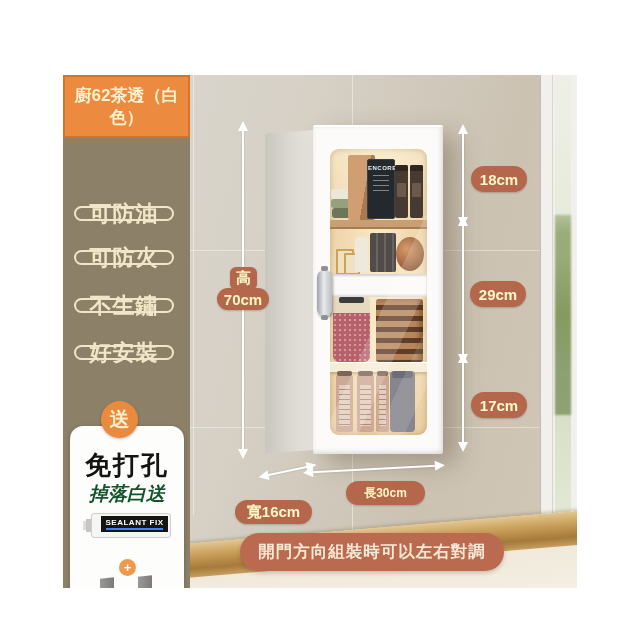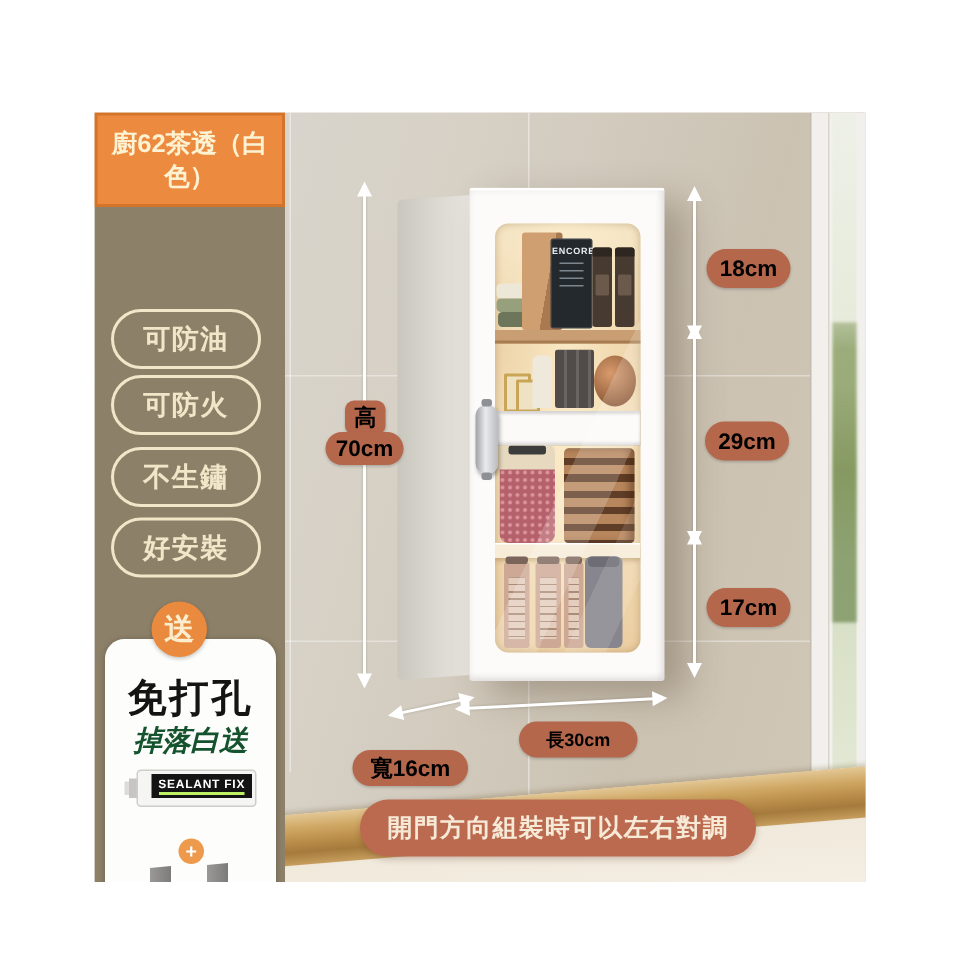--- a/index.html
+++ b/index.html
@@ -87,45 +87,45 @@
   .varrow{position:absolute;width:2px;background:#ffffff;box-shadow:0 0 2px rgba(0,0,0,.18);}
   .varrow:before{content:"";position:absolute;left:-4px;top:-9px;width:0;height:0;
                  border-left:5px solid transparent;border-right:5px solid transparent;border-bottom:10px solid #fff;}
   .varrow:after{content:"";position:absolute;left:-4px;bottom:-9px;width:0;height:0;
                 border-left:5px solid transparent;border-right:5px solid transparent;border-top:10px solid #fff;}
   .harrow{position:absolute;height:2px;background:#ffffff;box-shadow:0 0 2px rgba(0,0,0,.18);}
   .harrow:before{content:"";position:absolute;top:-4px;left:-9px;width:0;height:0;
                  border-top:5px solid transparent;border-bottom:5px solid transparent;border-right:10px solid #fff;}
   .harrow:after{content:"";position:absolute;top:-4px;right:-9px;width:0;height:0;
                 border-top:5px solid transparent;border-bottom:5px solid transparent;border-left:10px solid #fff;}
-  .dim-pill{position:absolute;background:#b5674c;color:#000000;font-weight:bold;font-size:15px;
+  .dim-pill{position:absolute;background:#b5674c;color:#fef9c3;font-weight:bold;font-size:15px;
             border-radius:999px;display:flex;align-items:center;justify-content:center;
             box-shadow:0 1px 2px rgba(0,0,0,.2);}
   
   .badge-title{position:absolute;left:0;top:0;width:127px;height:63px;background:#ec8b3f;
                border:2px solid #d4742b;box-sizing:border-box;color:#fdf2d2;font-weight:bold;font-size:17px;
                line-height:1.25;display:flex;align-items:center;justify-content:center;text-align:center;padding:2px 6px;}
   .tan-panel{position:absolute;left:0;top:63px;width:127px;height:450px;background:#8d8069;}
-  .feature-pill{position:absolute;left:11px;width:100px;height:40px;border:2px solid #f1e6c8;border-radius:999px;
-                color:#f1e6c8;font-weight:bold;font-size:18px;display:flex;align-items:center;justify-content:center;
+  .feature-pill{position:absolute;left:11px;width:100px;height:15px;border:2px solid #f1e6c8;border-radius:999px;
+                color:#f1e6c8;font-weight:bold;font-size:22px;display:flex;align-items:center;justify-content:center;
                 box-sizing:border-box;letter-spacing:1px;}
   .gift-card{position:absolute;left:7px;top:288px;width:114px;height:215px;background:#fdfdfb;border-radius:13px;
              box-shadow:0 1px 4px rgba(0,0,0,.25);text-align:center;}
   .gift-badge{position:absolute;left:38px;top:263px;width:37px;height:37px;border-radius:50%;background:#e98a3e;
               color:#fbeecf;font-weight:bold;font-size:20px;display:flex;align-items:center;justify-content:center;
               box-shadow:0 1px 3px rgba(0,0,0,.25);z-index:2;}
   .gift-headline{position:absolute;left:0;top:22px;width:100%;font-size:26px;font-weight:bold;color:#141414;letter-spacing:2px;}
   .gift-sub{position:absolute;left:0;top:55px;width:100%;font-size:19px;font-weight:600;font-style:italic;color:#14532d;}
   .tube{position:absolute;left:13px;top:87px;width:88px;height:25px;}
   .tube-tip{position:absolute;left:0;top:8px;width:4px;height:9px;background:#dddcda;}
   .tube-neck{position:absolute;left:3px;top:6px;width:6px;height:13px;background:#c6c5c2;}
   .tube-body{position:absolute;left:8px;top:0;right:0;bottom:0;background:#f5f5f3;border:1px solid #cfcdc9;border-radius:3px;}
   .tube-label{position:absolute;left:9px;top:2px;right:2px;height:16px;background:#141414;display:flex;
               align-items:center;justify-content:center;}
-  .tube-label span{color:#ffffff;font-size:8px;font-weight:bold;letter-spacing:.5px;border-bottom:2px solid #bef264;padding-bottom:1px;}
+  .tube-label span{color:#ffffff;font-size:8px;font-weight:bold;letter-spacing:.5px;border-bottom:2px solid #3b82f6;padding-bottom:1px;}
   .glue-caption{position:absolute;left:0;top:117px;width:100%;font-size:11.5px;font-weight:bold;color:#141414;}
   .plus-circle{position:absolute;left:49px;top:133px;width:17px;height:17px;border-radius:50%;background:#ee9a4d;
                color:#fff;font-size:13px;font-weight:bold;display:flex;align-items:center;justify-content:center;line-height:1;}
   .hooks{position:absolute;left:0;top:152px;width:100%;height:40px;}
   .hook{position:absolute;top:0;width:30px;height:40px;}
   .hook-back{position:absolute;left:8px;top:0;width:14px;height:30px;background:linear-gradient(90deg,#9a9997,#7c7b79);
              transform:skewY(-6deg);}
   
   .banner{position:absolute;left:177px;top:458px;width:264px;height:38px;border-radius:20px;background:#bb6a50;
           color:#f6ead7;font-size:16.5px;font-weight:bold;display:flex;align-items:center;justify-content:center;

